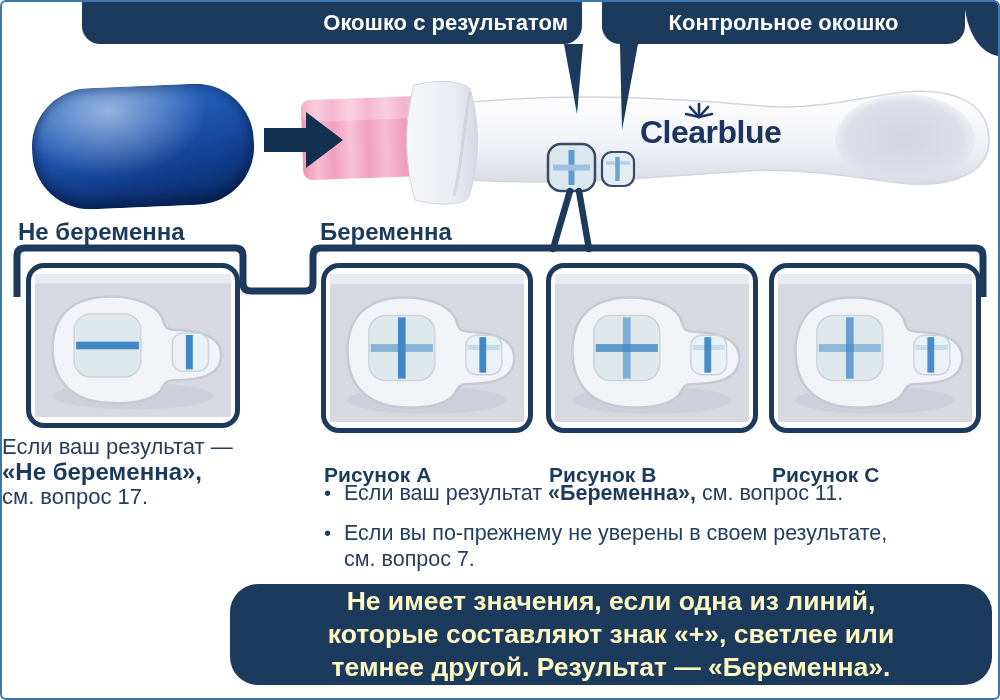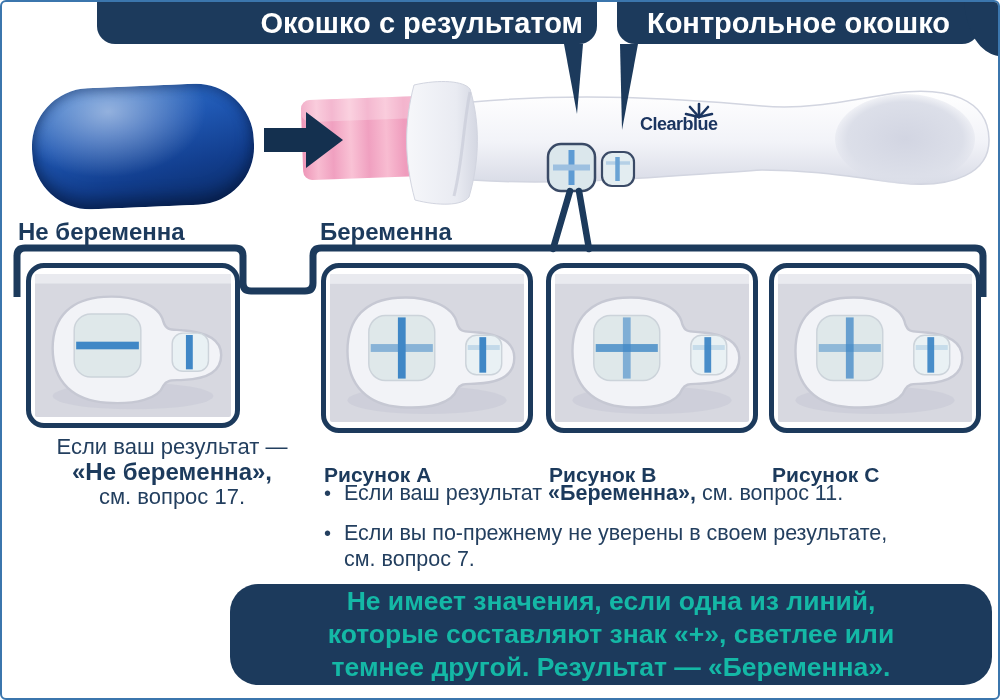--- a/index.html
+++ b/index.html
@@ -2,70 +2,70 @@
 <html><head>
 <meta charset="utf-8">
 <style>
   html,body{margin:0;padding:0;background:#fff;}
   *{box-sizing:border-box;}
   body{font-family:"Liberation Sans","DejaVu Sans",sans-serif;}
   .frame{position:relative;width:1000px;height:700px;background:#fff;border:2px solid #3b76ad;border-radius:6px;overflow:hidden;}
 
   
   .label-box{position:absolute;top:0;height:42px;background:#1c3a5c;color:#fff;
-    font-weight:bold;font-size:29px;display:flex;align-items:center;margin-left:15px;}
+    font-weight:bold;font-size:22px;display:flex;align-items:center;}
   .label-box.left{left:80px;width:500px;border-radius:0 0 18px 18px;justify-content:flex-end;padding-right:14px;}
   .label-box.right{left:600px;width:363px;border-radius:0 0 18px 18px;justify-content:center;text-align:center;}
   .corner-swoosh{position:absolute;top:0;right:0;width:34px;height:56px;}
 
   
   .cap{position:absolute;left:30px;top:84px;width:222px;height:121px;border-radius:58px;
     transform:rotate(-2.5deg);
     background:
       radial-gradient(ellipse at 35% 20%, rgba(255,255,255,.5), rgba(255,255,255,0) 48%),
       linear-gradient(168deg,#3577cd 0%,#1f57b2 38%,#123e8e 68%,#0a2a64 100%);
     box-shadow: inset 0 -8px 16px rgba(4,16,44,.55), inset 0 5px 10px rgba(12,34,80,.3);}
   .overlay-svg{position:absolute;left:0;top:0;width:1000px;height:700px;pointer-events:none;}
 
   .brand{position:absolute;left:638px;top:112px;width:140px;height:40px;color:#1b3560;
-    font-weight:bold;font-size:18px;letter-spacing:-0.5px;}
+    font-weight:bold;font-size:32px;letter-spacing:-0.5px;}
   .brand .sunburst{position:absolute;left:44px;top:-13px;}
 
   
   .heading{position:absolute;top:216px;color:#1c3a5c;font-weight:bold;font-size:24px;}
   .heading.np{left:16px;}
   .heading.p{left:318px;}
 
   
   .result-box{position:absolute;border:5px solid #1c3a5c;border-radius:18px;background:#fff;padding:6px 4px;}
   .result-box .photo{width:100%;height:100%;border-radius:2px;overflow:hidden;}
   .result-box .photo svg{display:block;width:100%;height:100%;}
   #box-n{left:24px;top:261px;width:214px;height:165px;}
   #box-a{left:319px;top:261px;width:212px;height:170px;}
   #box-b{left:544px;top:261px;width:212px;height:170px;}
   #box-c{left:767px;top:261px;width:212px;height:170px;}
 
   .fig-caption{position:absolute;top:461px;color:#1c3a5c;font-weight:bold;font-size:21px;text-align:right;}
   #cap-a{left:322px;} #cap-b{left:547px;} #cap-c{left:770px;}
 
   
-  .left-note{position:absolute;left:0;top:432px;width:308px;text-align:center;color:#233f5f;
-    font-size:22px;line-height:25px;margin-left:16px;}
+  .left-note{position:absolute;left:0;top:432px;width:308px;color:#233f5f;
+    font-size:22px;line-height:25px;}
   .left-note .b{font-weight:bold;font-size:24px;color:#1c3a5c;}
 
   
   .bullets{position:absolute;left:322px;top:478px;width:668px;color:#233f5f;font-size:21.5px;line-height:26px;}
   .bullet-item{display:flex;margin-bottom:14px;}
   .bullet-dot{color:#233f5f;margin-right:13px;font-size:20px;line-height:26px;}
   .bullet-text .b{font-weight:bold;color:#1c3a5c;}
   .blk{display:block;}
 
   
   .banner{position:absolute;left:228px;top:582px;width:762px;height:101px;background:#1c3a5c;
-    border-radius:28px;color:#14b8a6;font-weight:bold;font-size:26.5px;line-height:33px;
+    border-radius:28px;color:#fef9c3;font-weight:bold;font-size:26.5px;line-height:33px;
     display:flex;flex-direction:column;align-items:center;justify-content:center;text-align:center;}
 </style>
 </head>
 <body>
 
 <div class="frame">
 
   <div class="label-box left">
     <span>Окошко с результатом</span>
   </div>

